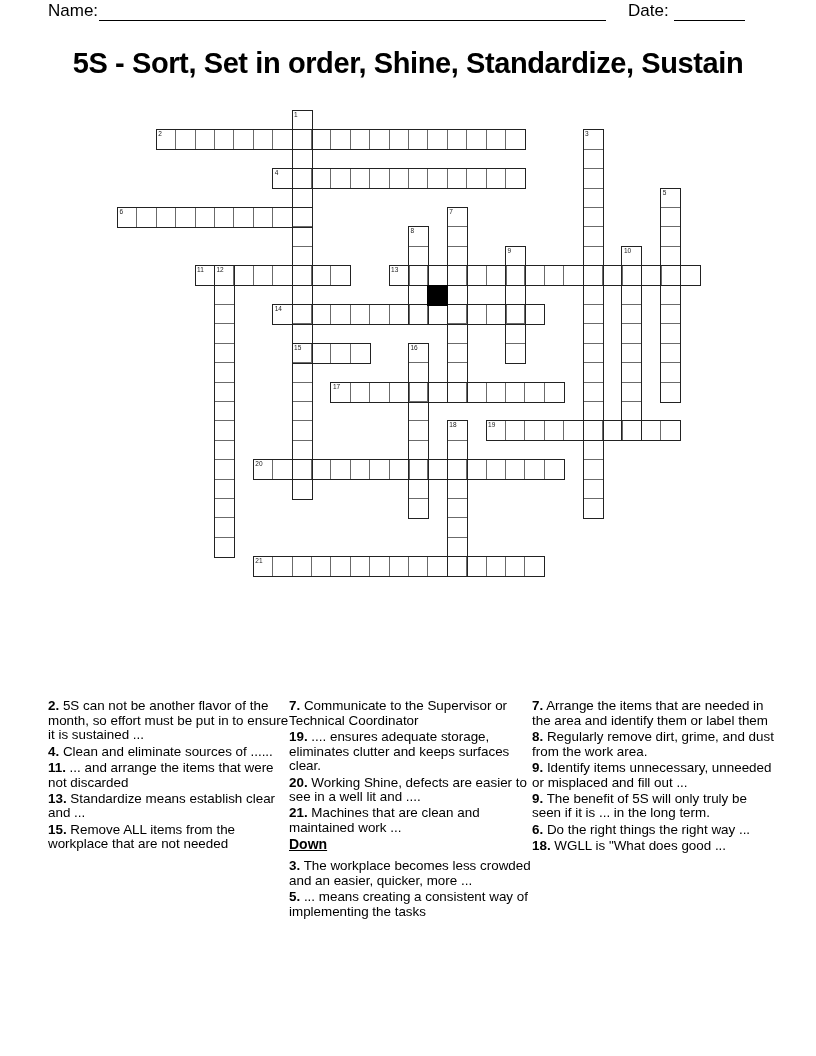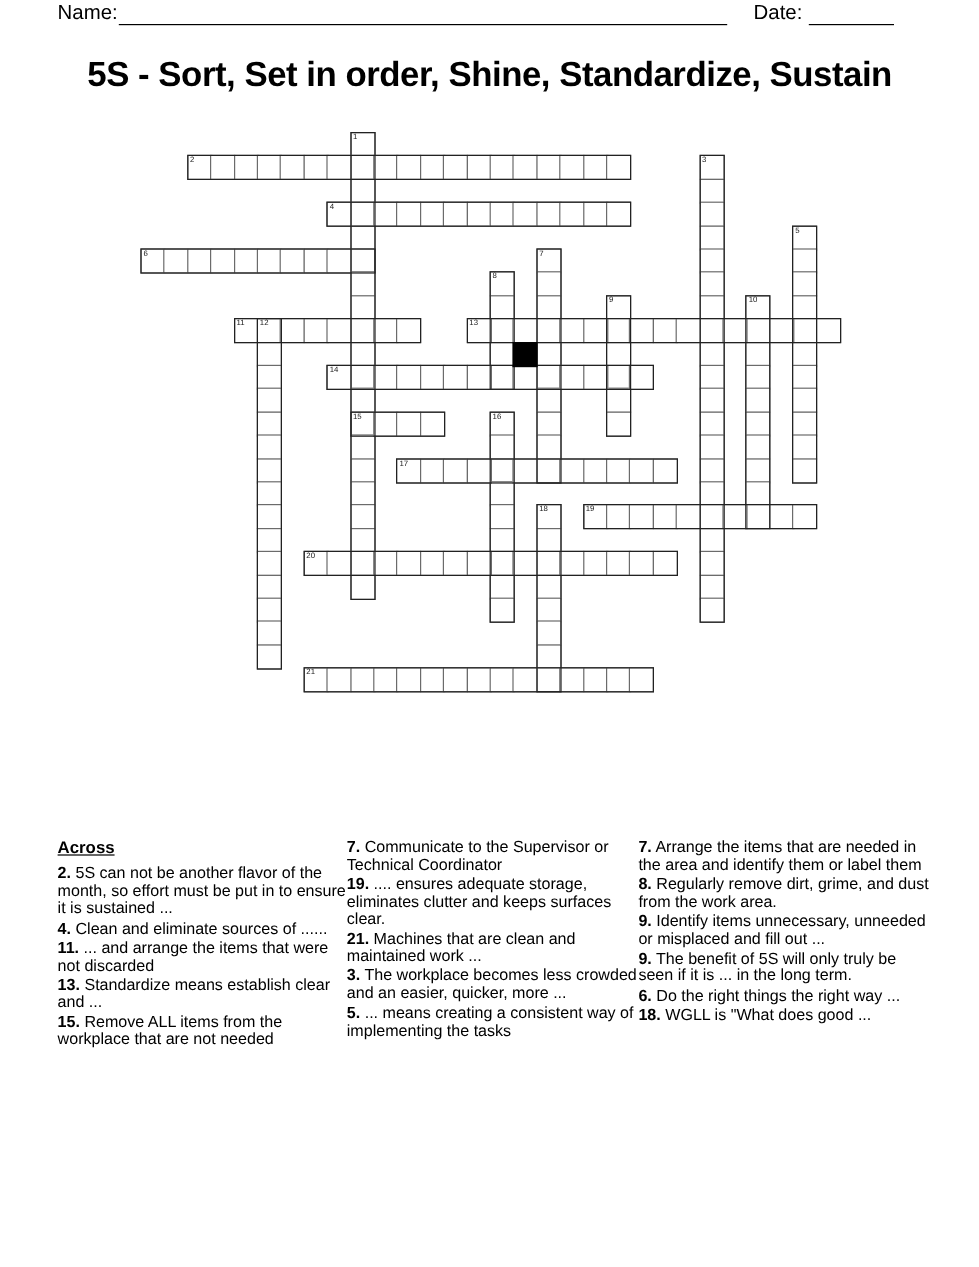--- a/index.html
+++ b/index.html
@@ -333,31 +333,32 @@
       <div class="word-box" style="left: 330.4px; top: 381.6px; width: 234.5px; height: 21.1px;"></div>
       <div class="word-box" style="left: 446.8px; top: 420.4px; width: 21.1px; height: 156.9px;"></div>
       <div class="word-box" style="left: 485.6px; top: 420.4px; width: 195.7px; height: 21.1px;"></div>
       <div class="word-box" style="left: 252.8px; top: 459.2px; width: 312.1px; height: 21.1px;"></div>
       <div class="word-box" style="left: 252.8px; top: 556.2px; width: 292.7px; height: 21.1px;"></div>
       <div class="black-cell" style="left: 427.4px; top: 284.6px; width: 21.1px; height: 21.1px;"></div>
     </div>
 
   <div id="clues">
       <div class="clue-col c1">
-        <div class="clue-head">Across</div>
         <p class="clue"><b>2.</b> 5S can not be another flavor of the month, so effort must be put in to ensure it is sustained ...</p>
         <p class="clue"><b>4.</b> Clean and eliminate sources of ......</p>
         <p class="clue"><b>11.</b> ... and arrange the items that were not discarded</p>
         <p class="clue"><b>13.</b> Standardize means establish clear and ...</p>
         <p class="clue"><b>15.</b> Remove ALL items from the workplace that are not needed</p>
       </div>
       <div class="clue-col c2">
         <p class="clue"><b>7.</b> Communicate to the Supervisor or Technical Coordinator</p>
         <p class="clue"><b>19.</b> .... ensures adequate storage, eliminates clutter and keeps surfaces clear.</p>
+        <p class="clue"><b>20.</b> Working Shine, defects are easier to see in a well lit and ....</p>
         <p class="clue"><b>21.</b> Machines that are clean and maintained work ...</p>
+        <div class="clue-head">Down</div>
         <p class="clue"><b>3.</b> The workplace becomes less crowded and an easier, quicker, more ...</p>
         <p class="clue"><b>5.</b> ... means creating a consistent way of implementing the tasks</p>
       </div>
       <div class="clue-col c3">
         <p class="clue"><b>7.</b> Arrange the items that are needed in the area and identify them or label them</p>
         <p class="clue"><b>8.</b> Regularly remove dirt, grime, and dust from the work area.</p>
         <p class="clue"><b>9.</b> Identify items unnecessary, unneeded or misplaced and fill out ...</p>
         <p class="clue"><b>9.</b> The benefit of 5S will only truly be seen if it is ... in the long term.</p>
         <p class="clue"><b>6.</b> Do the right things the right way ...</p>
         <p class="clue"><b>18.</b> WGLL is "What does good ...</p>

